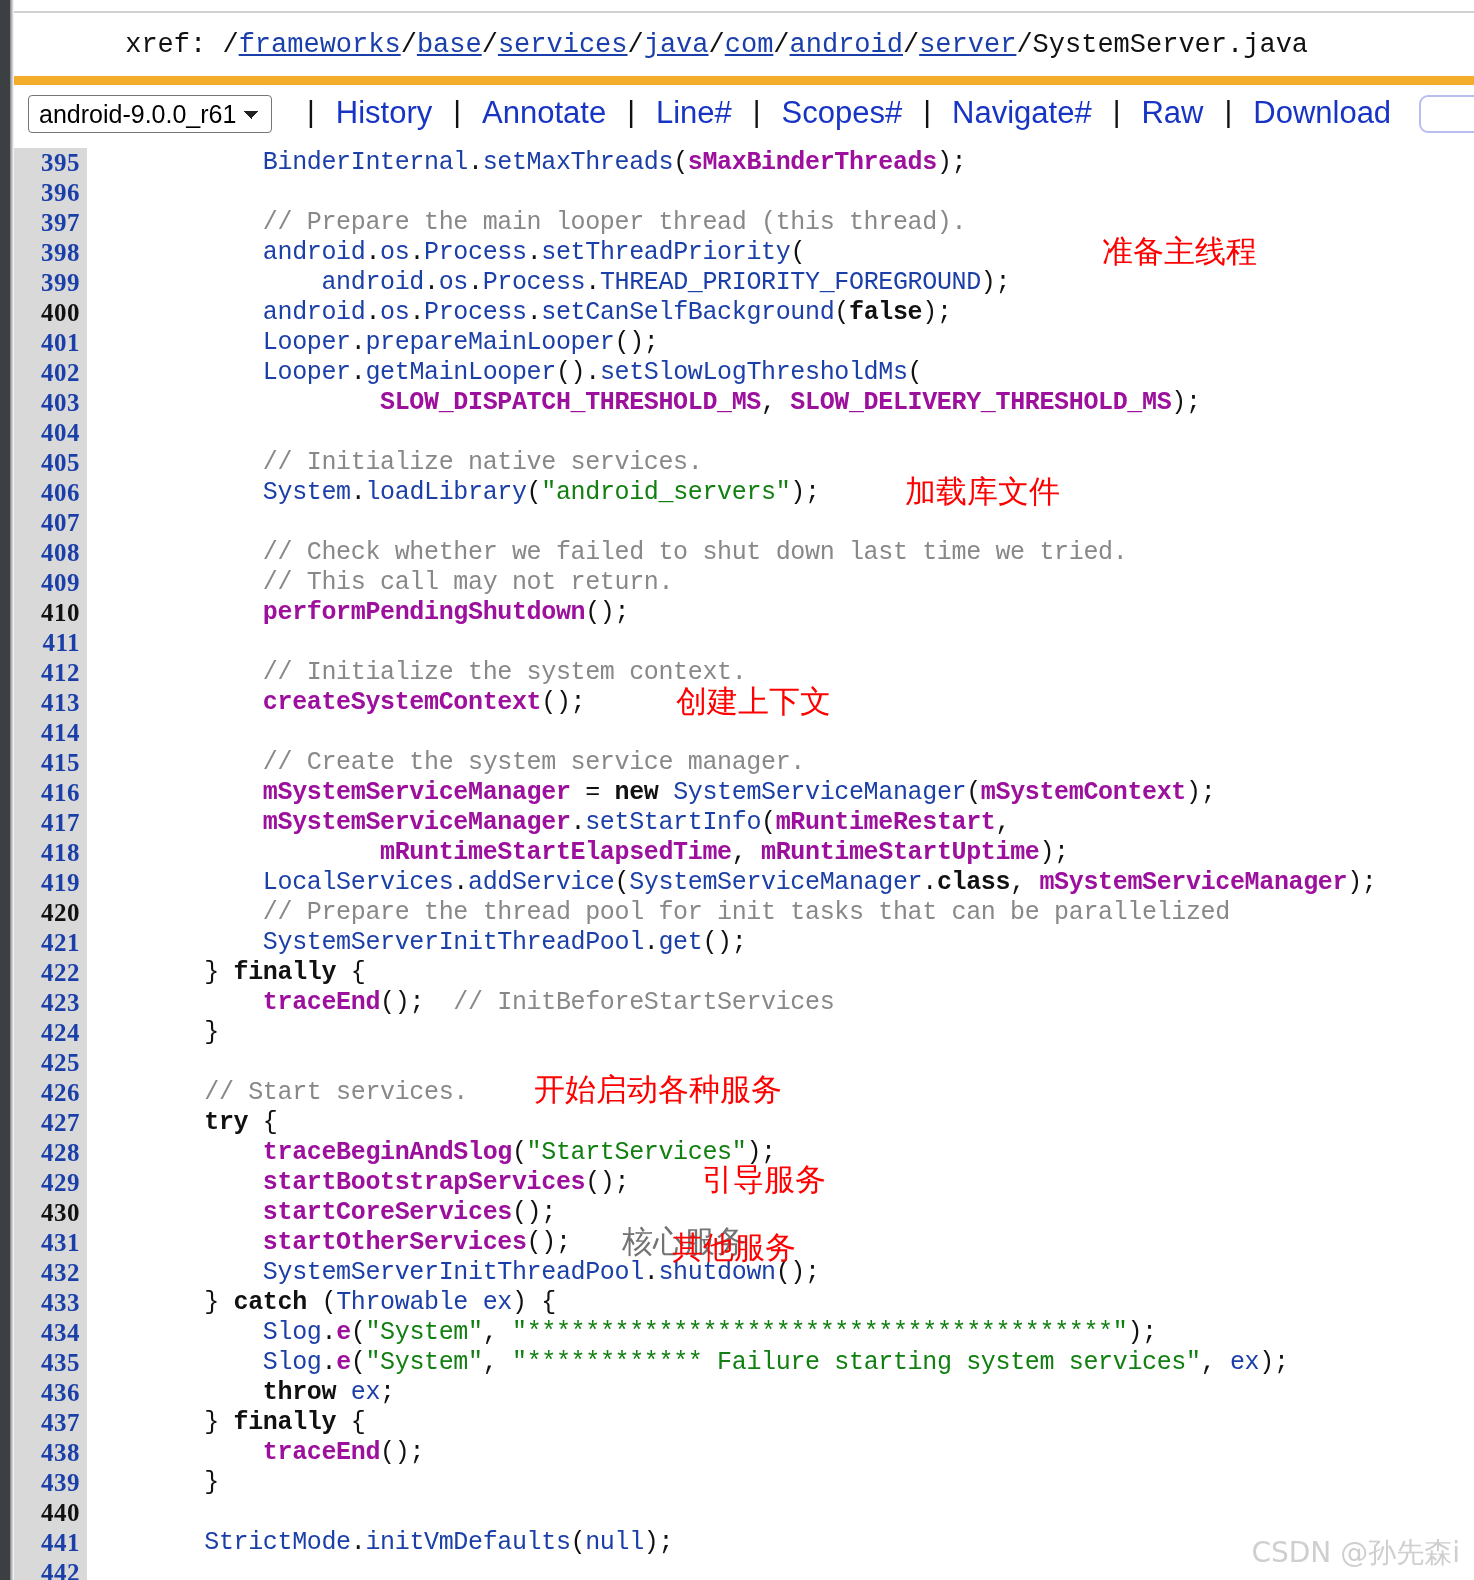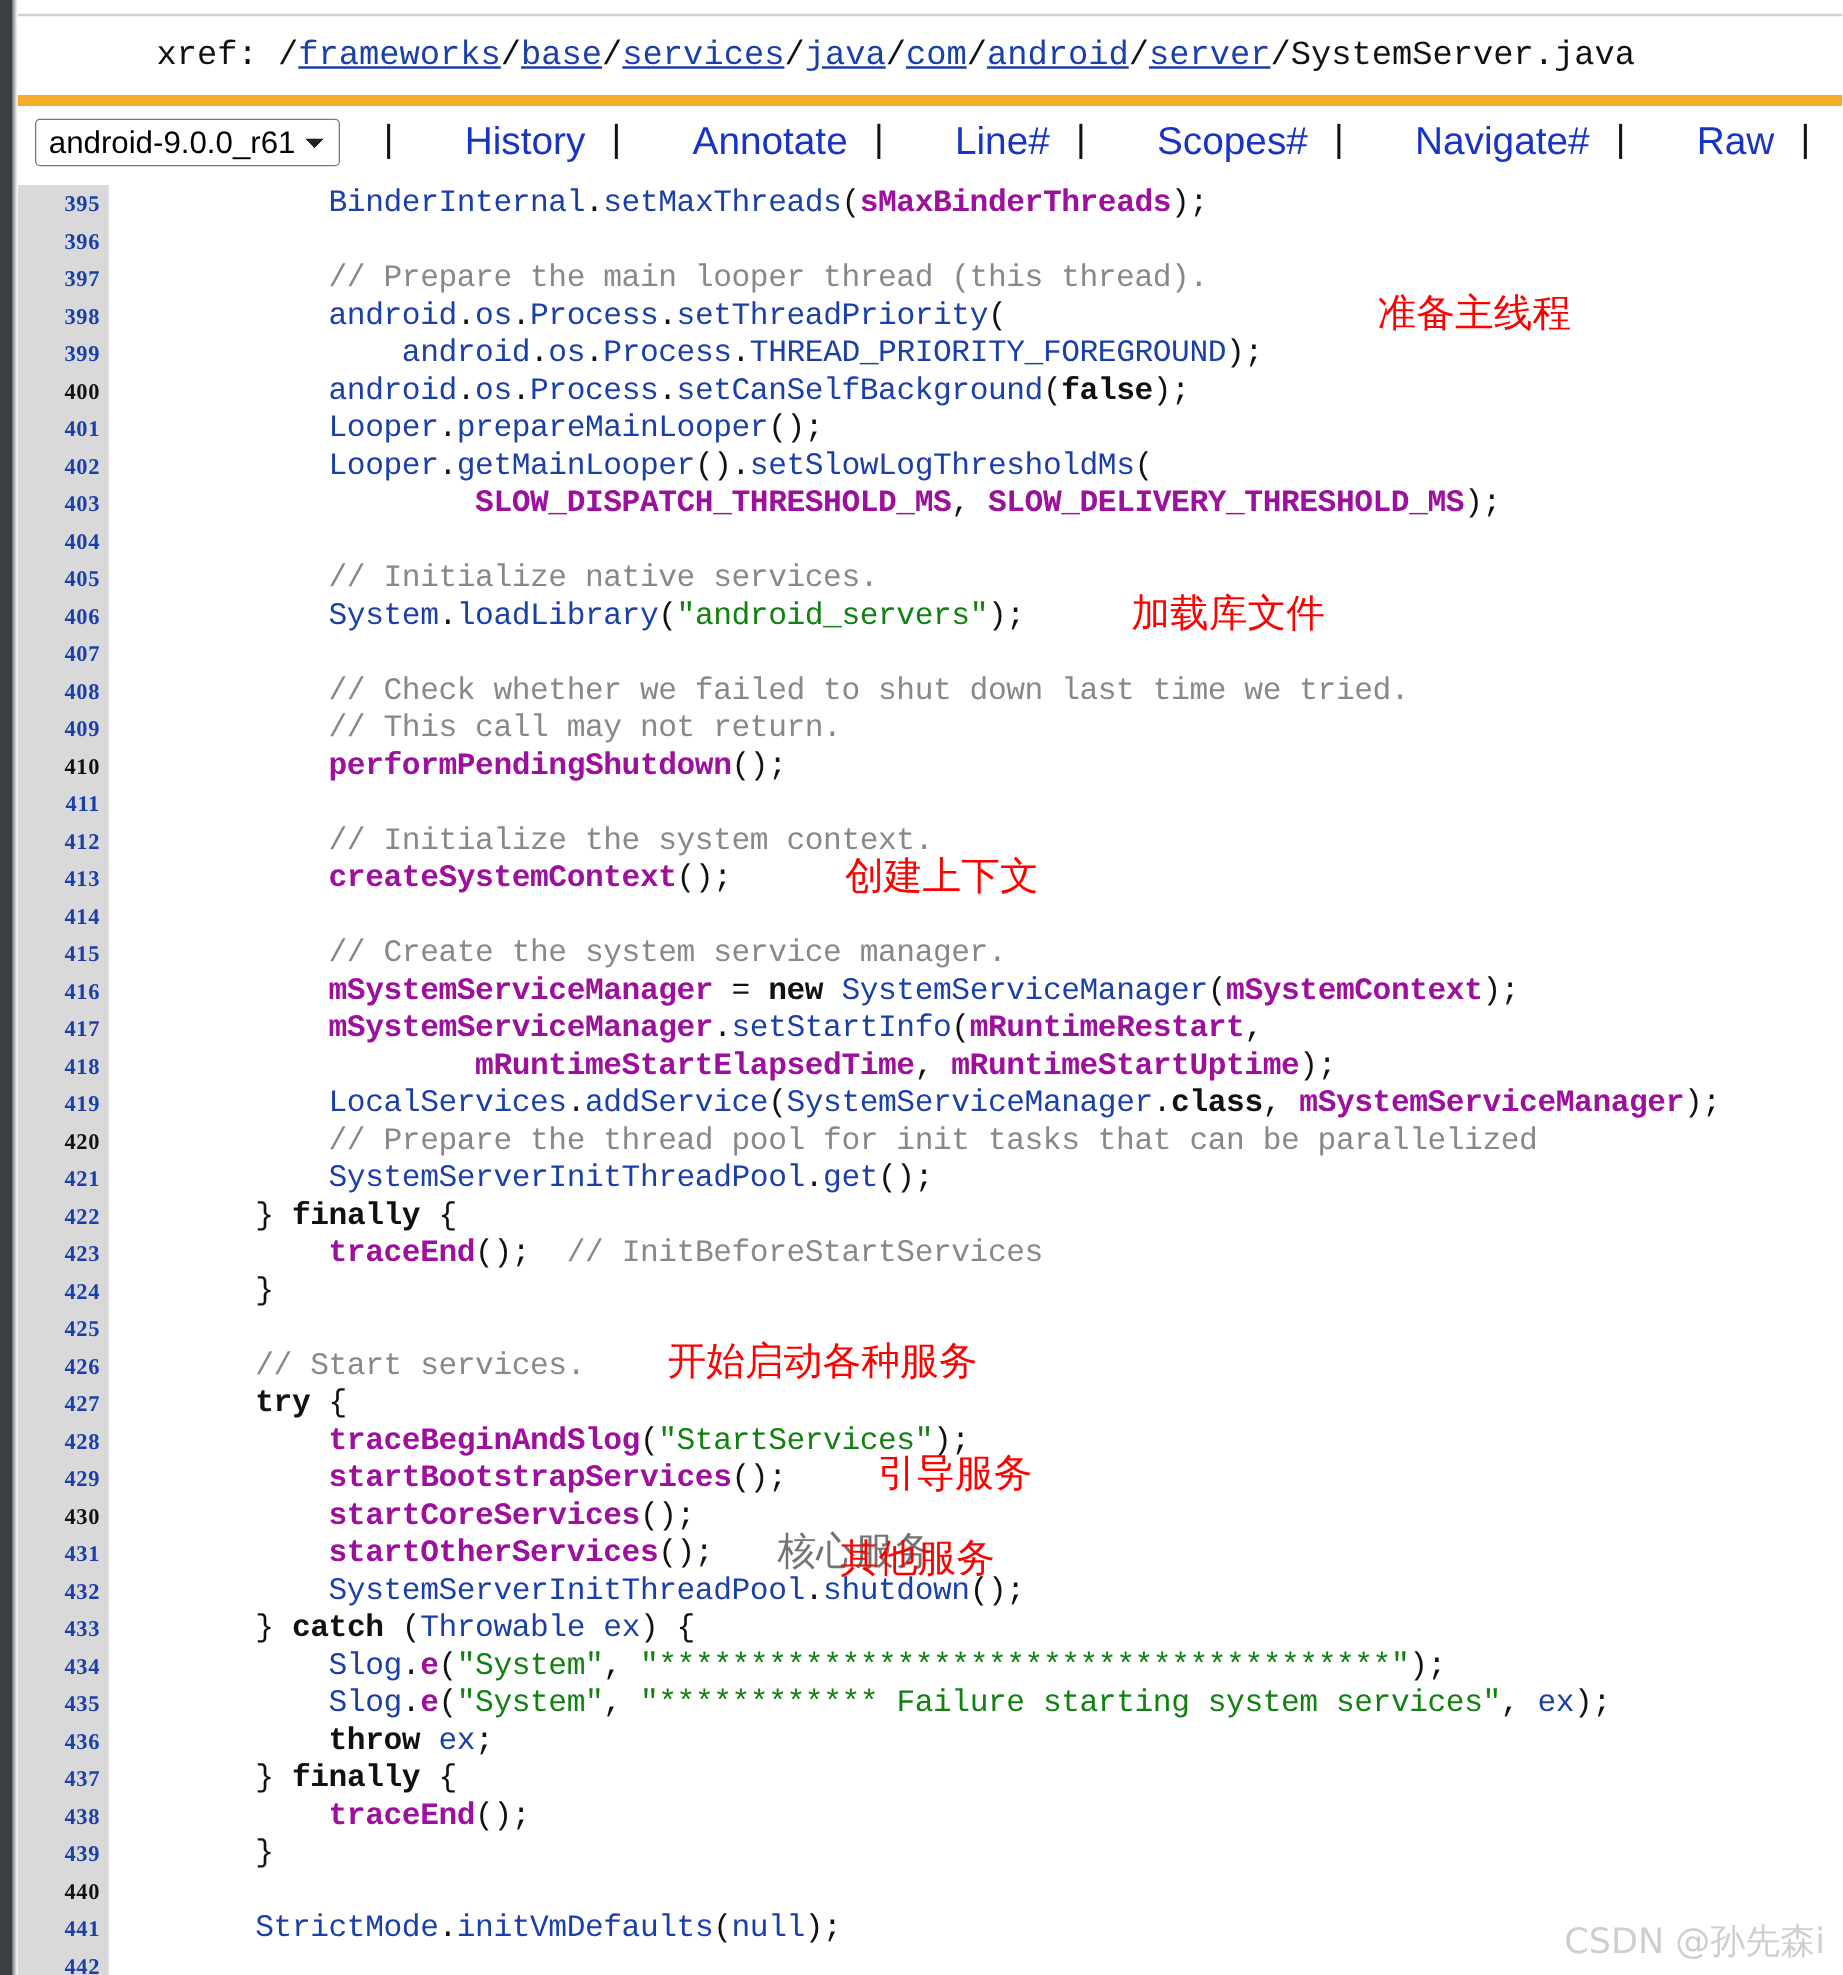--- a/index.html
+++ b/index.html
@@ -121,21 +121,20 @@
     top: -2px;
   }
   .tb-link {
     color: #1834c4;
     font-size: 31px;
     font-family: "Liberation Sans", sans-serif;
     text-decoration: none;
     line-height: 1;
     position: relative;
     top: -2px;
-    margin-left: 36px;
   }
   .search-box {
     margin-left: 14px;
     width: 200px;
     height: 38px;
     border: 2px solid #b9bdf0;
     border-radius: 9px;
     background: #ffffff;
     box-sizing: border-box;
     font-size: 22px;
@@ -164,21 +163,21 @@
     position: absolute;
     left: 4px; top: 0;
     width: 73px;
     z-index: 3;
     text-align: right;
     padding-right: 7px;
     box-sizing: border-box;
   }
   .ln {
     font-family: "Liberation Serif", "DejaVu Serif", serif;
-    font-size: 18px;
+    font-size: 25px;
     line-height: 30px;
     height: 30px;
     color: #1b3fa8;
     font-weight: 700;
     letter-spacing: .5px;
     text-align: right;
   }
   .ln.decade { color: #111111; }
 
   .code-lines {

